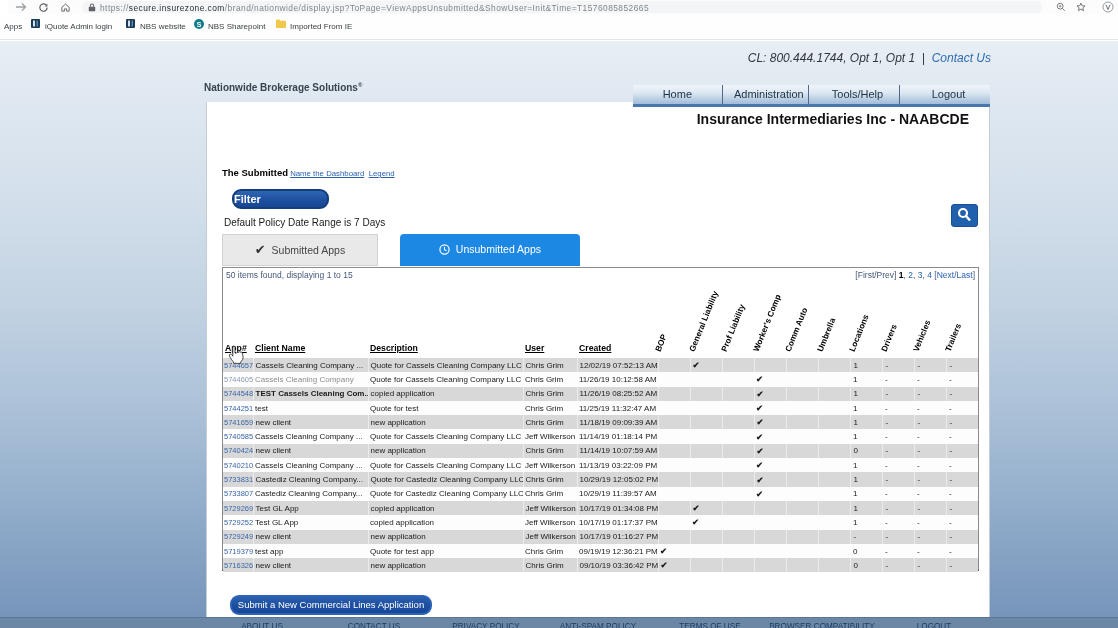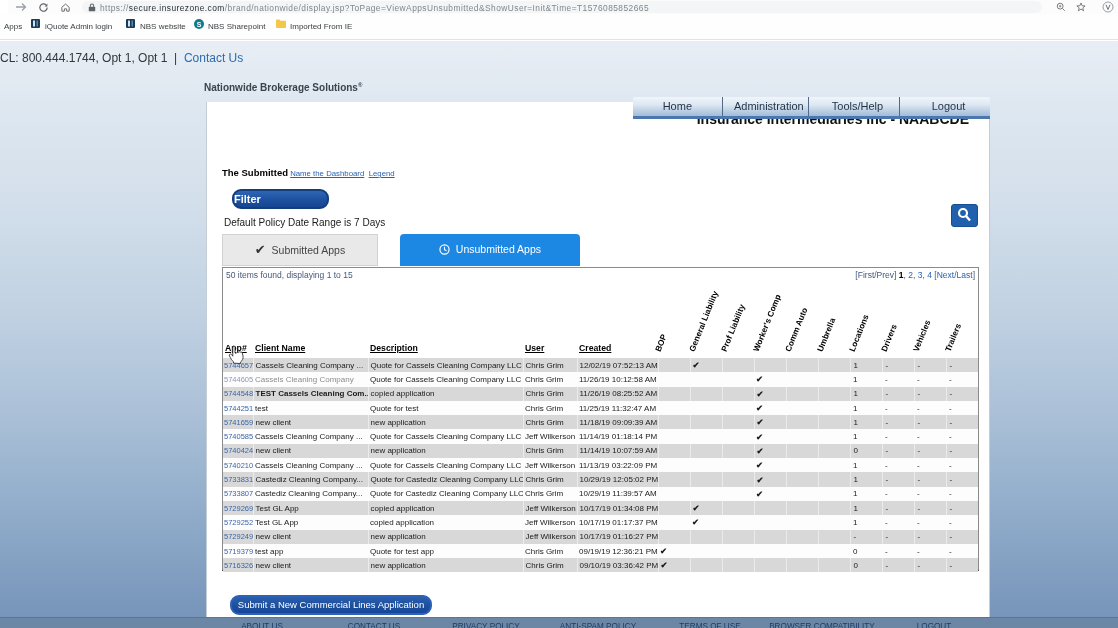--- a/index.html
+++ b/index.html
@@ -11,21 +11,21 @@
 #bookbar { position:absolute; left:0; top:14px; width:1118px; height:26px; background:#fefefe; border-bottom:1px solid #e2e4e8; }
 .tbi { position:absolute; color:#5f6368; }
 #addr { position:absolute; left:74px; top:1px; width:960px; height:12px; background:#f3f5f6; border-radius:6px; }
 #urltxt { position:absolute; left:92px; top:2.5px; font-size:8.4px; color:#80868b; letter-spacing:0.45px; white-space:nowrap; }
 #urltxt b { color:#2b2f33; font-weight:normal; }
 .bmk { position:absolute; top:7.5px; font-size:8px; color:#3c4043; white-space:nowrap; }
 
 
 #page { position:absolute; left:0; top:41px; width:1118px; height:587px;
   background:linear-gradient(180deg,#e8eef4 0%, #dfe8f1 10%, #d3dfeb 27%, #c3d3e3 44%, #aec3d9 61%, #94afcc 78%, #7b99bd 95%, #7493b8 100%); }
-#clbar { position:absolute; left:0; top:10px; width:991px; text-align:left; font-size:12px; color:#30373d; }
+#clbar { position:absolute; left:0; top:10px; width:991px; text-align:right; font-size:12px; color:#30373d;font-style:italic; }
 #clbar a { color:#2c6cb0; text-decoration:none; }
 #logo { position:absolute; left:204px; top:41px; font-size:10px; font-weight:bold; color:#3a444e; letter-spacing:0; }
 #logo sup { font-size:6px; }
 
 #nav { position:absolute; left:633px; top:40px; width:357px; height:22px;
   background:linear-gradient(180deg,#f0f5fa 0%, #dde8f2 40%, #b7cce1 78%, #a3bcd8 100%);
   border-bottom:3px solid #4a77ad; border-radius:2px 2px 0 0; display:flex; }
 #nav .t { text-align:center; font-size:11px; color:#1e3247; line-height:19px; border-right:1px solid #54688a; }
 #nav .t:last-child { border-right:none; }
 
@@ -463,21 +463,21 @@
         <div>CONTACT US</div>
         <div>PRIVACY POLICY</div>
         <div>ANTI-SPAM POLICY</div>
         <div>TERMS OF USE</div>
         <div>BROWSER COMPATIBILITY</div>
         <div>LOGOUT</div>
     </div>
   </div>
 
   <div id="navwrap" style="position:absolute;left:633px;top:81px;width:357px;height:22px;">
-    <div id="nav" style="position:absolute;left:0;top:16px;gap:7px;">
+    <div id="nav" style="position:absolute;left:0;top:4px;gap:7px;">
       <div class="t" style="width:95px">Home</div>
         <div class="t" style="width:84px">Administration</div>
         <div class="t" style="width:89px">Tools/Help</div>
         <div class="t" style="width:88px">Logout</div>
     </div>
   </div>
 
 </div>
 
 </body></html>

